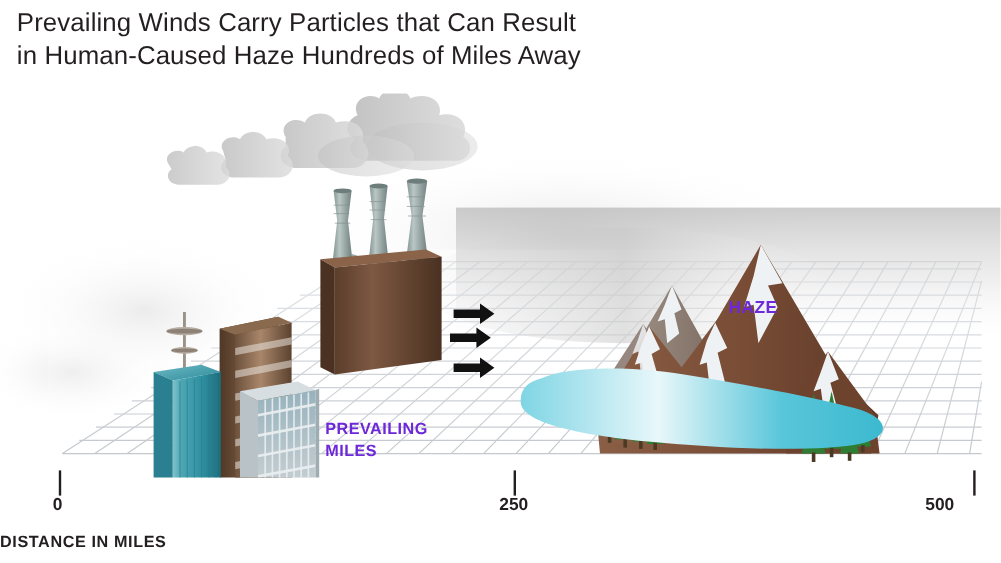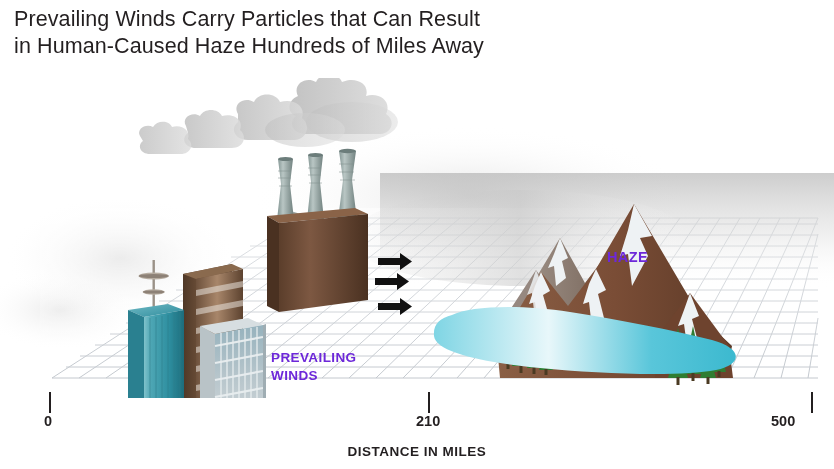--- a/index.html
+++ b/index.html
@@ -27,21 +27,21 @@
   #pw-label{left:271px;top:271px;font-size:13.5px;line-height:18px;white-space:pre-line;}
 
   
   #axis{position:absolute;left:0;top:392px;width:834px;height:40px;}
   .tick{position:absolute;top:0;width:1.6px;height:21px;background:#231f20;}
   .tick-label{
     position:absolute;top:21px;font-family:"Liberation Sans",sans-serif;
     font-size:14.5px;font-weight:bold;color:#231f20;
   }
   #caption{
-    position:absolute;left:0;top:444px;width:834px;text-align:center;
+    position:absolute;left:0;top:444px;width:834px;
     font-family:"Liberation Sans",sans-serif;font-size:13.5px;font-weight:bold;
     letter-spacing:.5px;color:#231f20;
   }
 </style>
 </head>
 <body>
 
 <div id="root">
 
   <div id="title">Prevailing Winds Carry Particles that Can Result
@@ -424,29 +424,29 @@
 
       <g>
         <path d="M452,237 C470,228 520,226 570,234 C620,242 672,252 712,262
                  C742,270 744,286 716,292 C680,299 600,296 540,290
                  C480,284 436,274 434,258 C433,246 440,240 452,237 Z" fill="url(#lakeG)"></path>
       </g>
     </svg>
 
     <div class="scene-label" id="haze-label">HAZE</div>
     <div class="scene-label" id="pw-label">PREVAILING
-WINDS</div>
+MILES</div>
   </div>
 
   <div id="axis">
     <div class="tick" style="left:49px;"></div>
     <div class="tick-label" style="left:44px;">0</div>
 
     <div class="tick" style="left:428px;"></div>
-    <div class="tick-label" style="left:416px;">210</div>
+    <div class="tick-label" style="left:416px;">250</div>
 
     <div class="tick" style="left:811px;"></div>
     <div class="tick-label" style="left:771px;">500</div>
   </div>
 
   <div id="caption">DISTANCE IN MILES</div>
 
 </div>
 
 </body></html>

